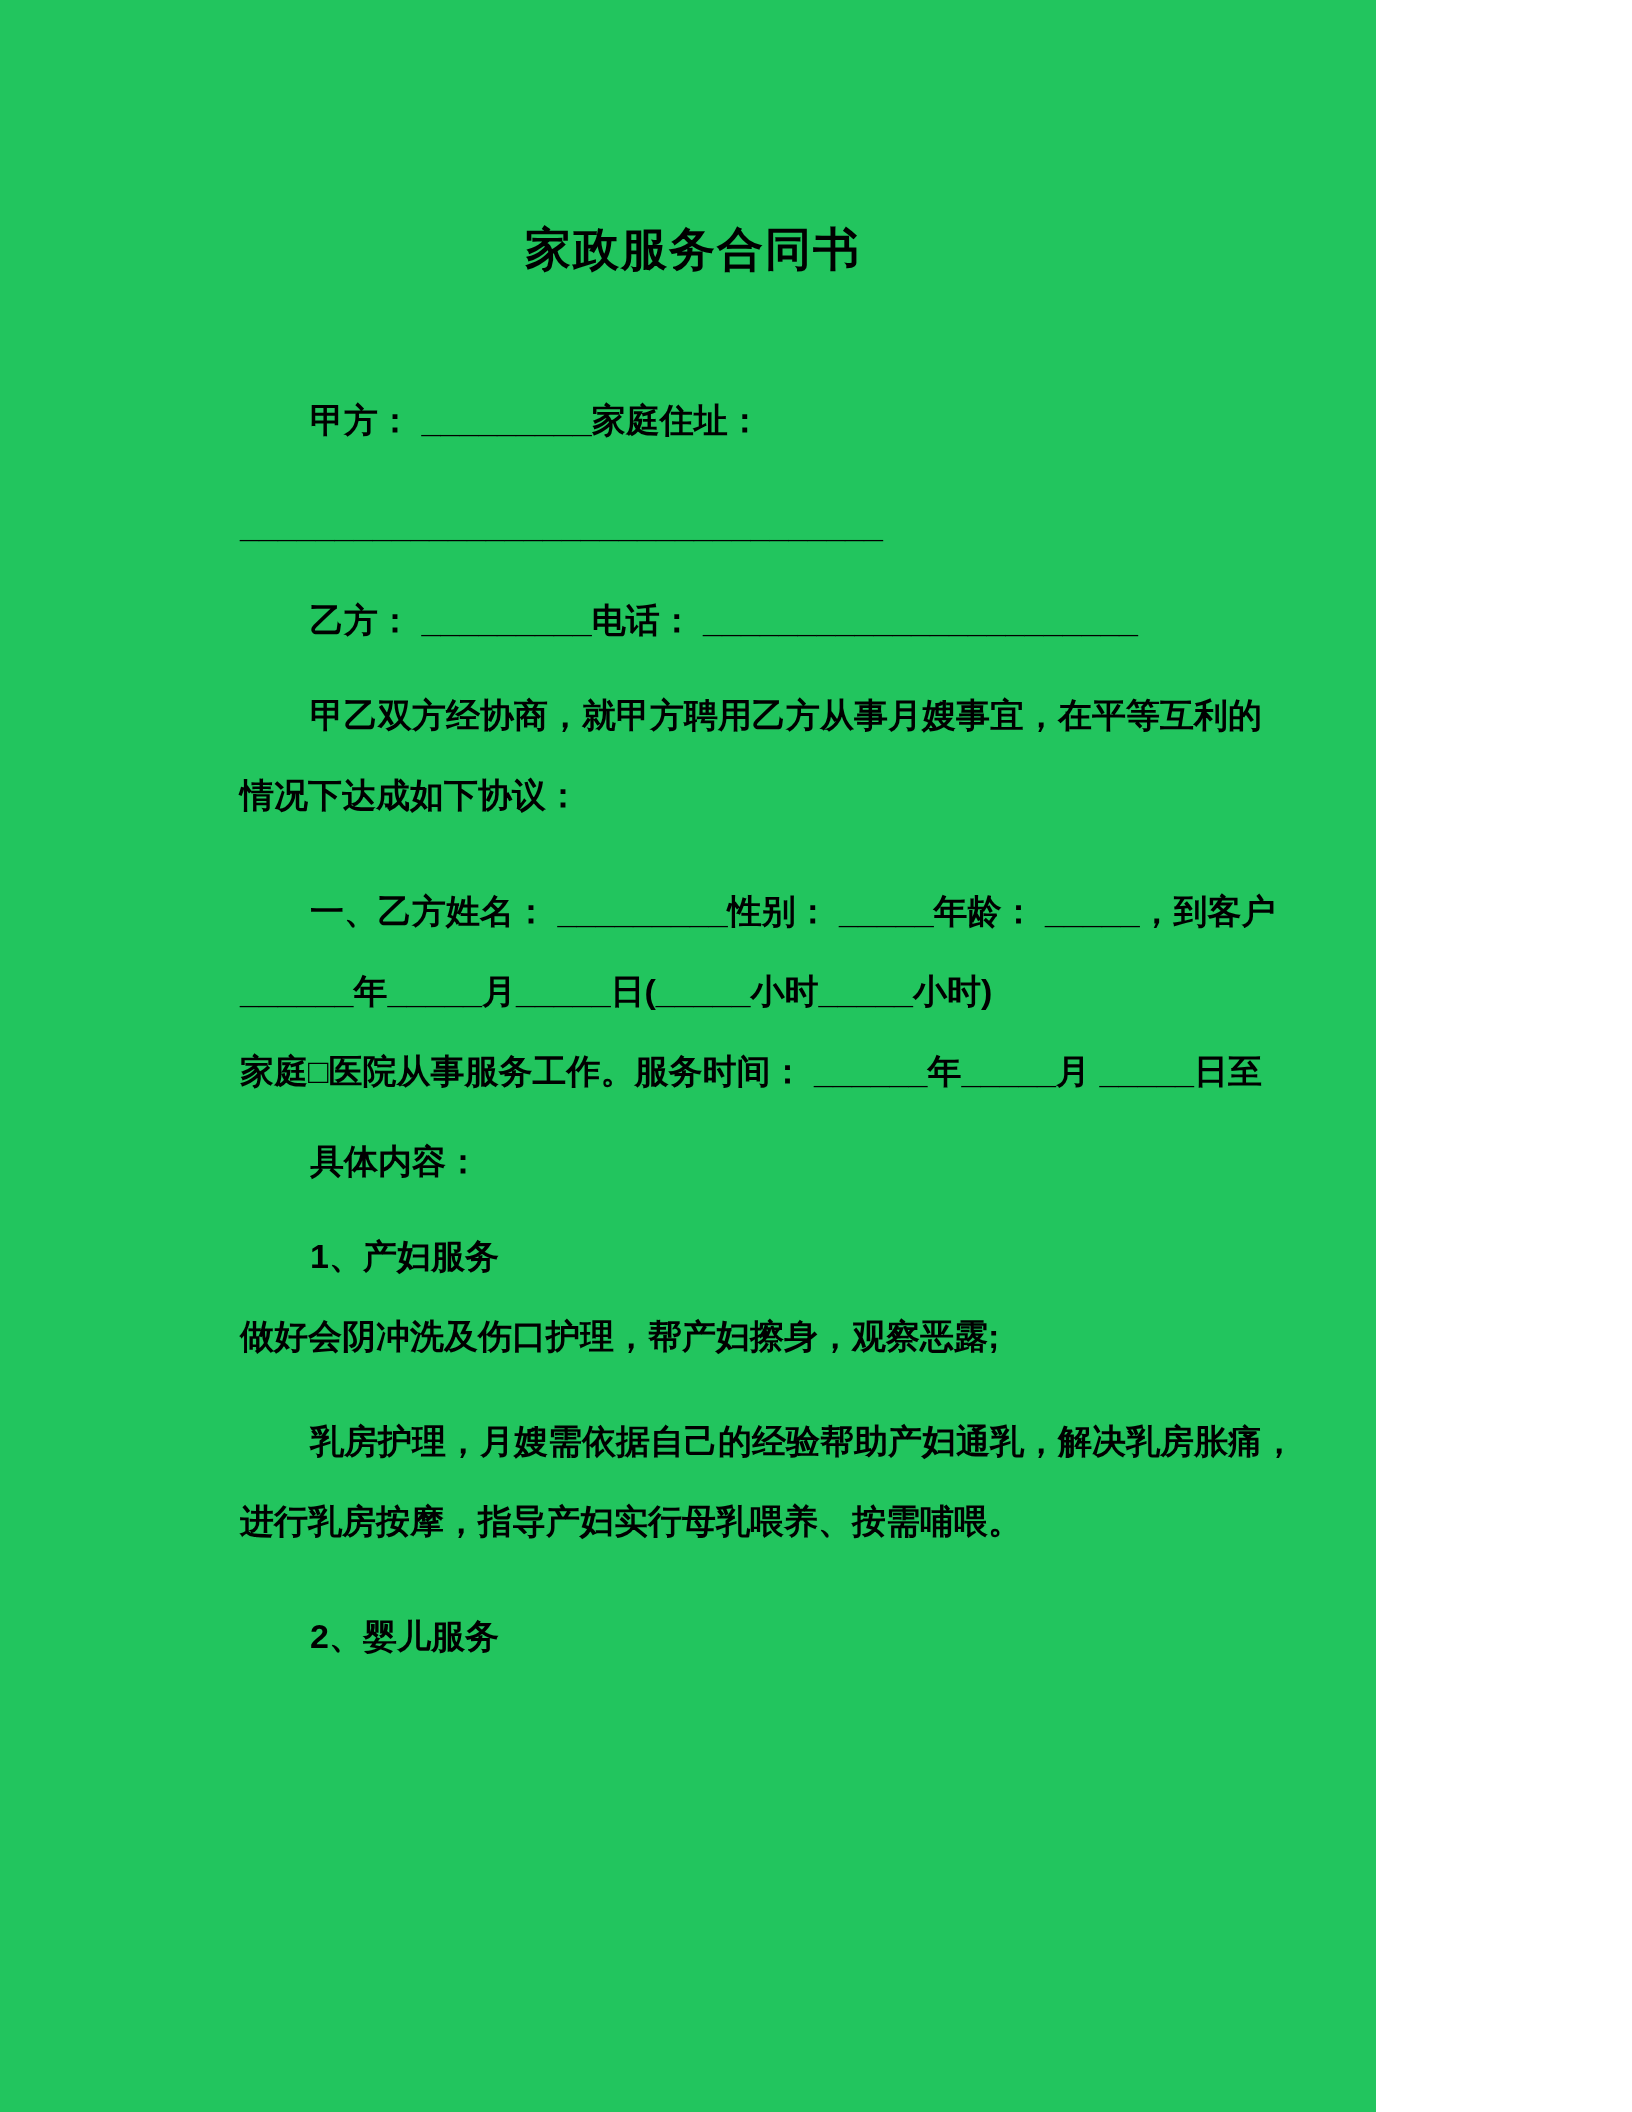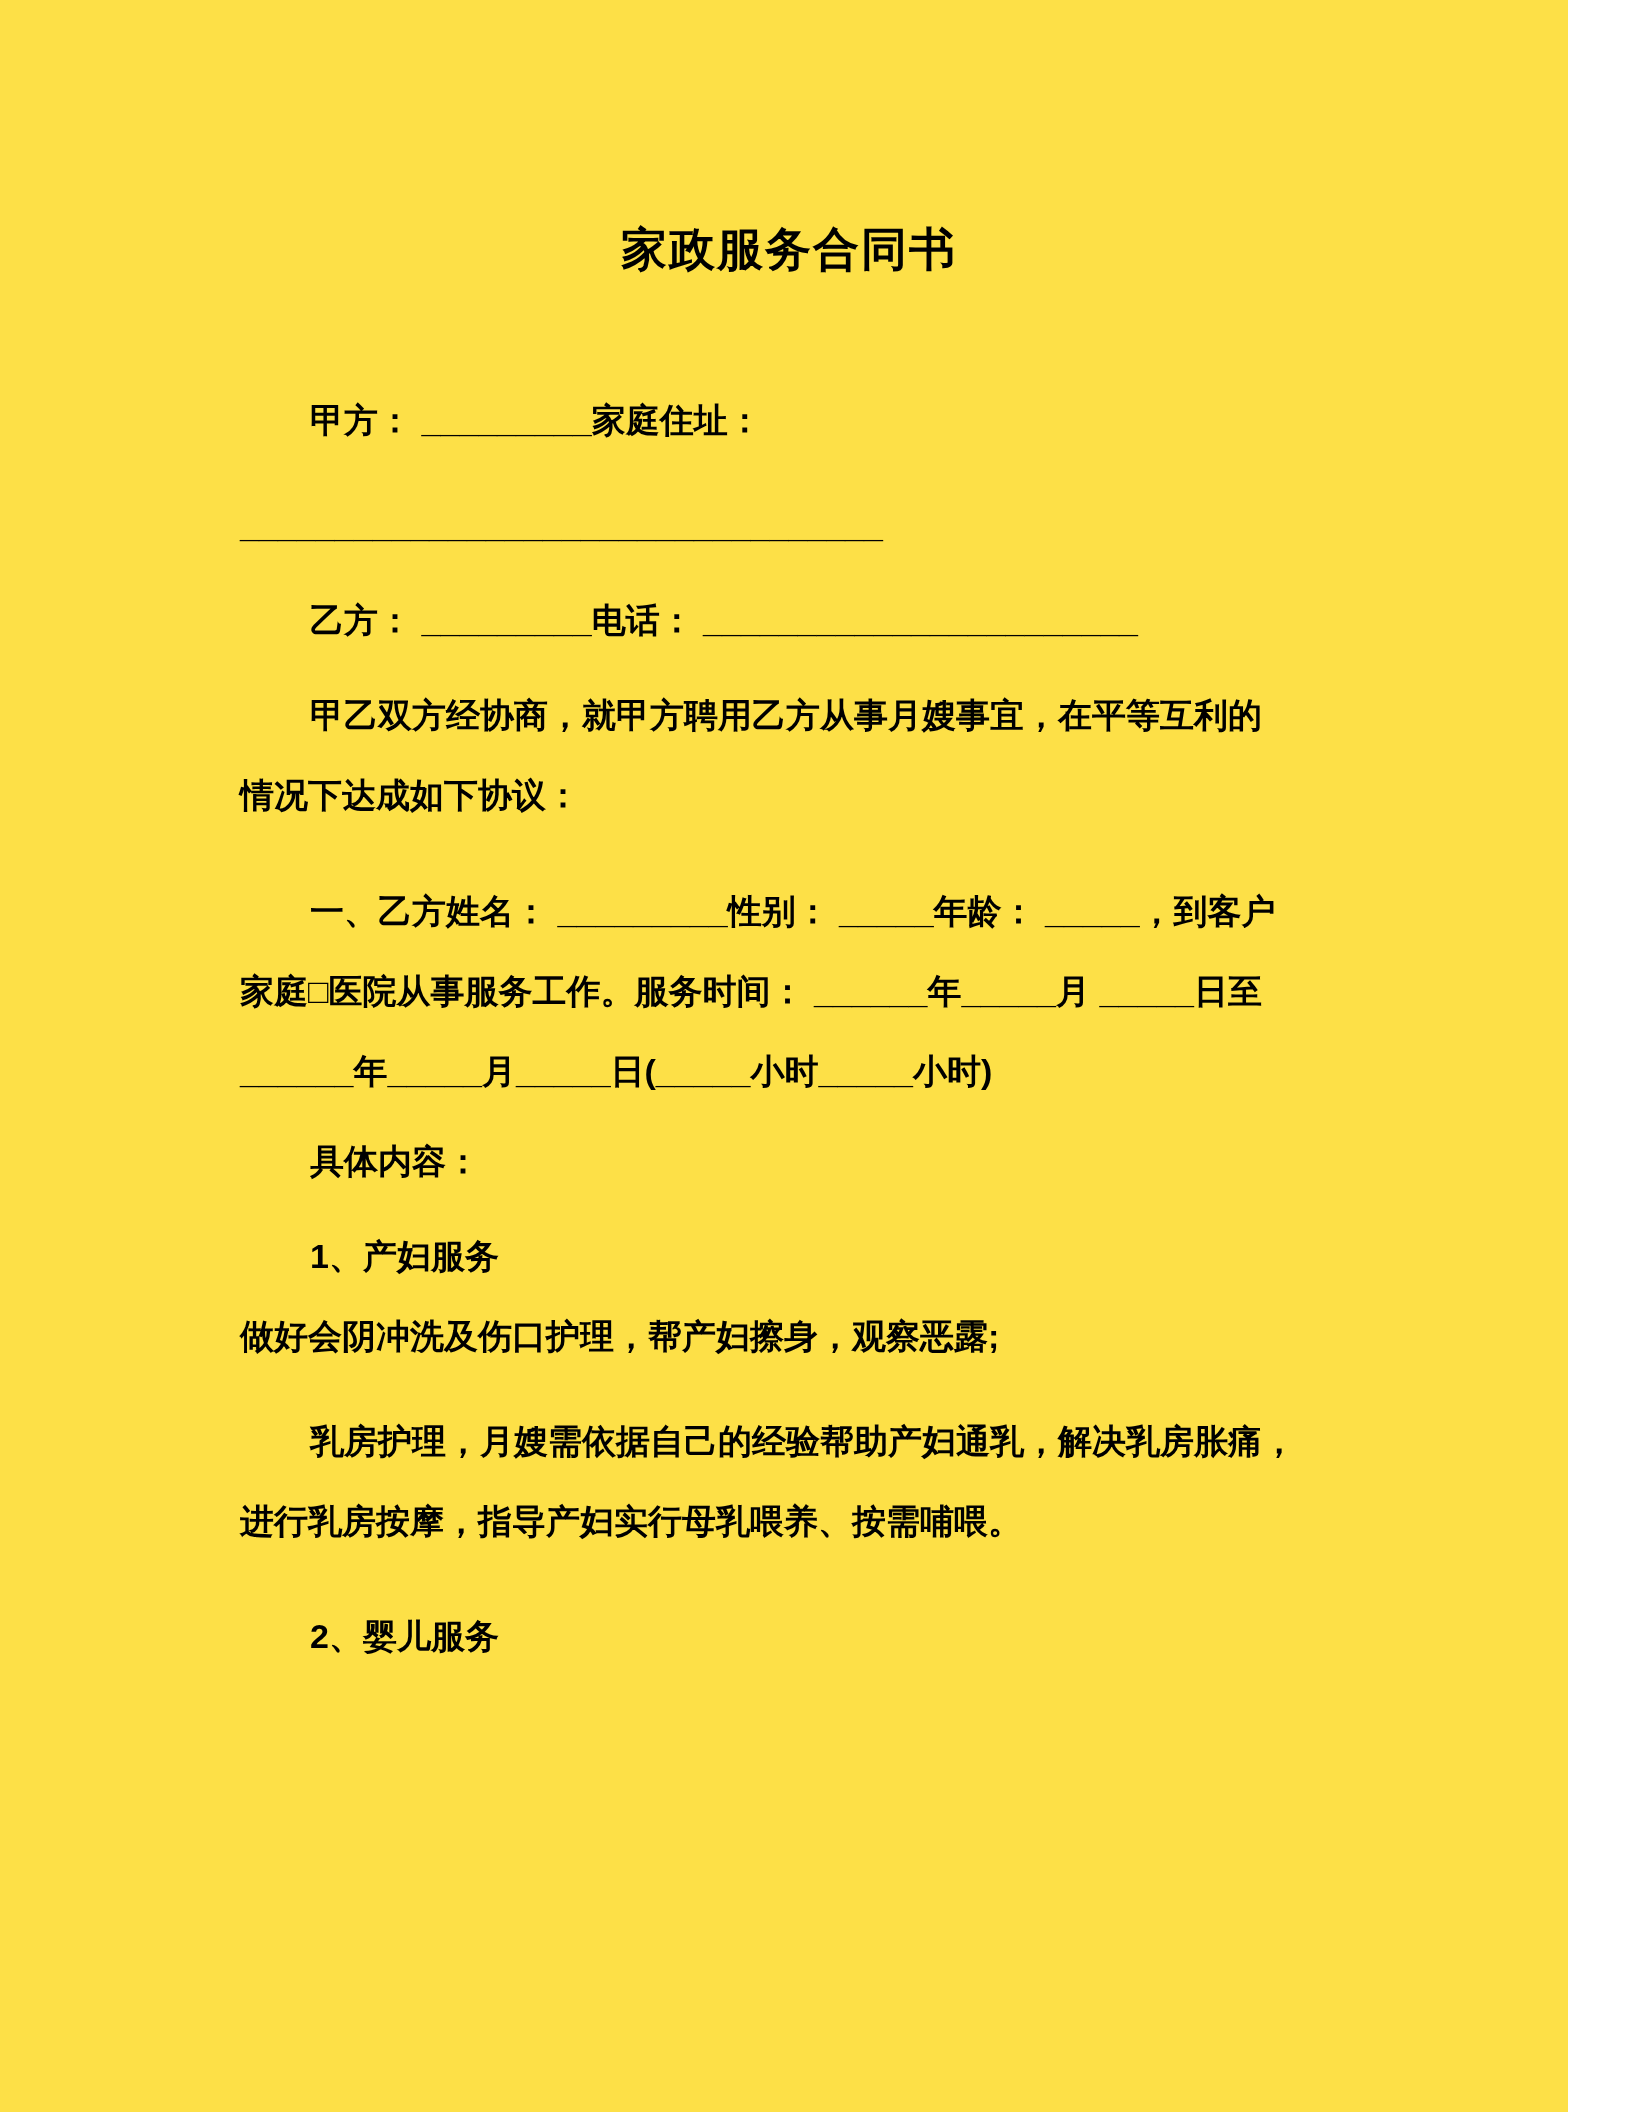--- a/index.html
+++ b/index.html
@@ -5,23 +5,23 @@
   * { box-sizing: border-box; }
   html, body { margin: 0; padding: 0; }
   body {
     width: 1632px;
     height: 2112px;
     background: #ffffff;
     font-family: "Liberation Sans", "DejaVu Sans", sans-serif;
   }
   .page {
     position: relative;
-    width: 1568px;
+    width: 1376px;
     height: 2112px;
-    background: #fde047;
+    background: #22c55e;
     padding: 222px 230px 0 240px;
     color: #000000;
     overflow: hidden;
   }
   .doc-title {
     margin: 0;
     font-size: 46px;
     line-height: 54px;
     font-weight: 700;
     text-align: center;
@@ -48,23 +48,23 @@
   <p class="line" style="margin-top:65px">__________________________________</p>
 
   <p class="line indent" style="margin-top:55px">乙方： _________电话： _______________________</p>
 
   <p class="line indent" style="margin-top:55px">甲乙双方经协商，就甲方聘用乙方从事月嫂事宜，在平等互利的</p>
 
   <p class="line" style="margin-top:40px">情况下达成如下协议：</p>
 
   <p class="line indent" style="margin-top:76px">一、乙方姓名： _________性别： _____年龄： _____，到客户</p>
 
+  <p class="line" style="margin-top:40px">______年_____月_____日(_____小时_____小时)</p>
+
   <p class="line" style="margin-top:40px">家庭□医院从事服务工作。服务时间： ______年_____月 _____日至</p>
-
-  <p class="line" style="margin-top:40px">______年_____月_____日(_____小时_____小时)</p>
 
   <p class="line indent" style="margin-top:50px">具体内容：</p>
 
   <p class="line indent" style="margin-top:55px">1、产妇服务</p>
 
 
   <p class="line" style="margin-top:40px">做好会阴冲洗及伤口护理，帮产妇擦身，观察恶露;</p>
 
   <p class="line indent" style="margin-top:65px">乳房护理，月嫂需依据自己的经验帮助产妇通乳，解决乳房胀痛，</p>
 

